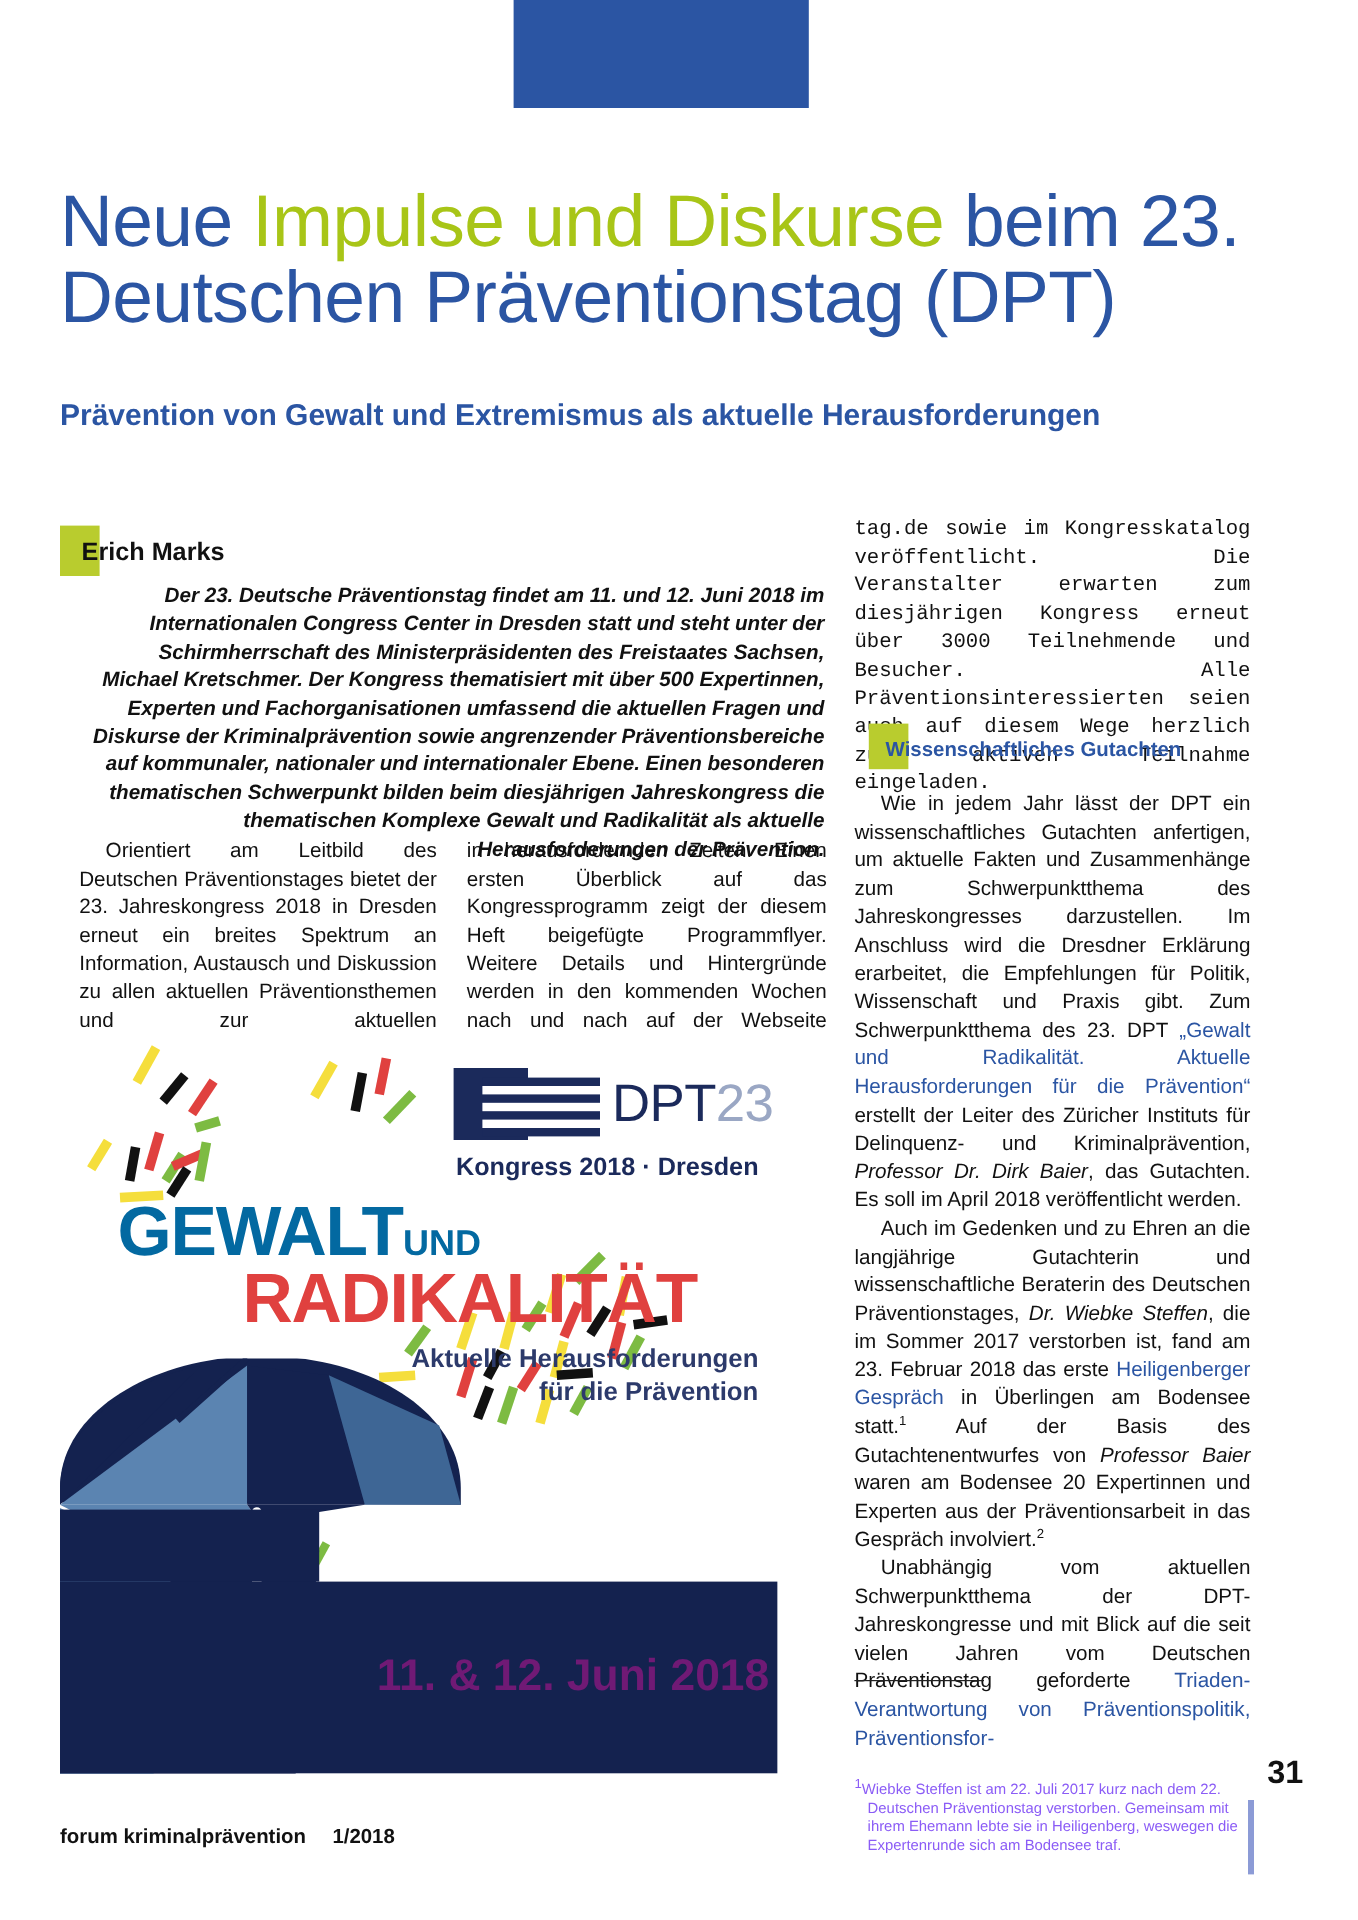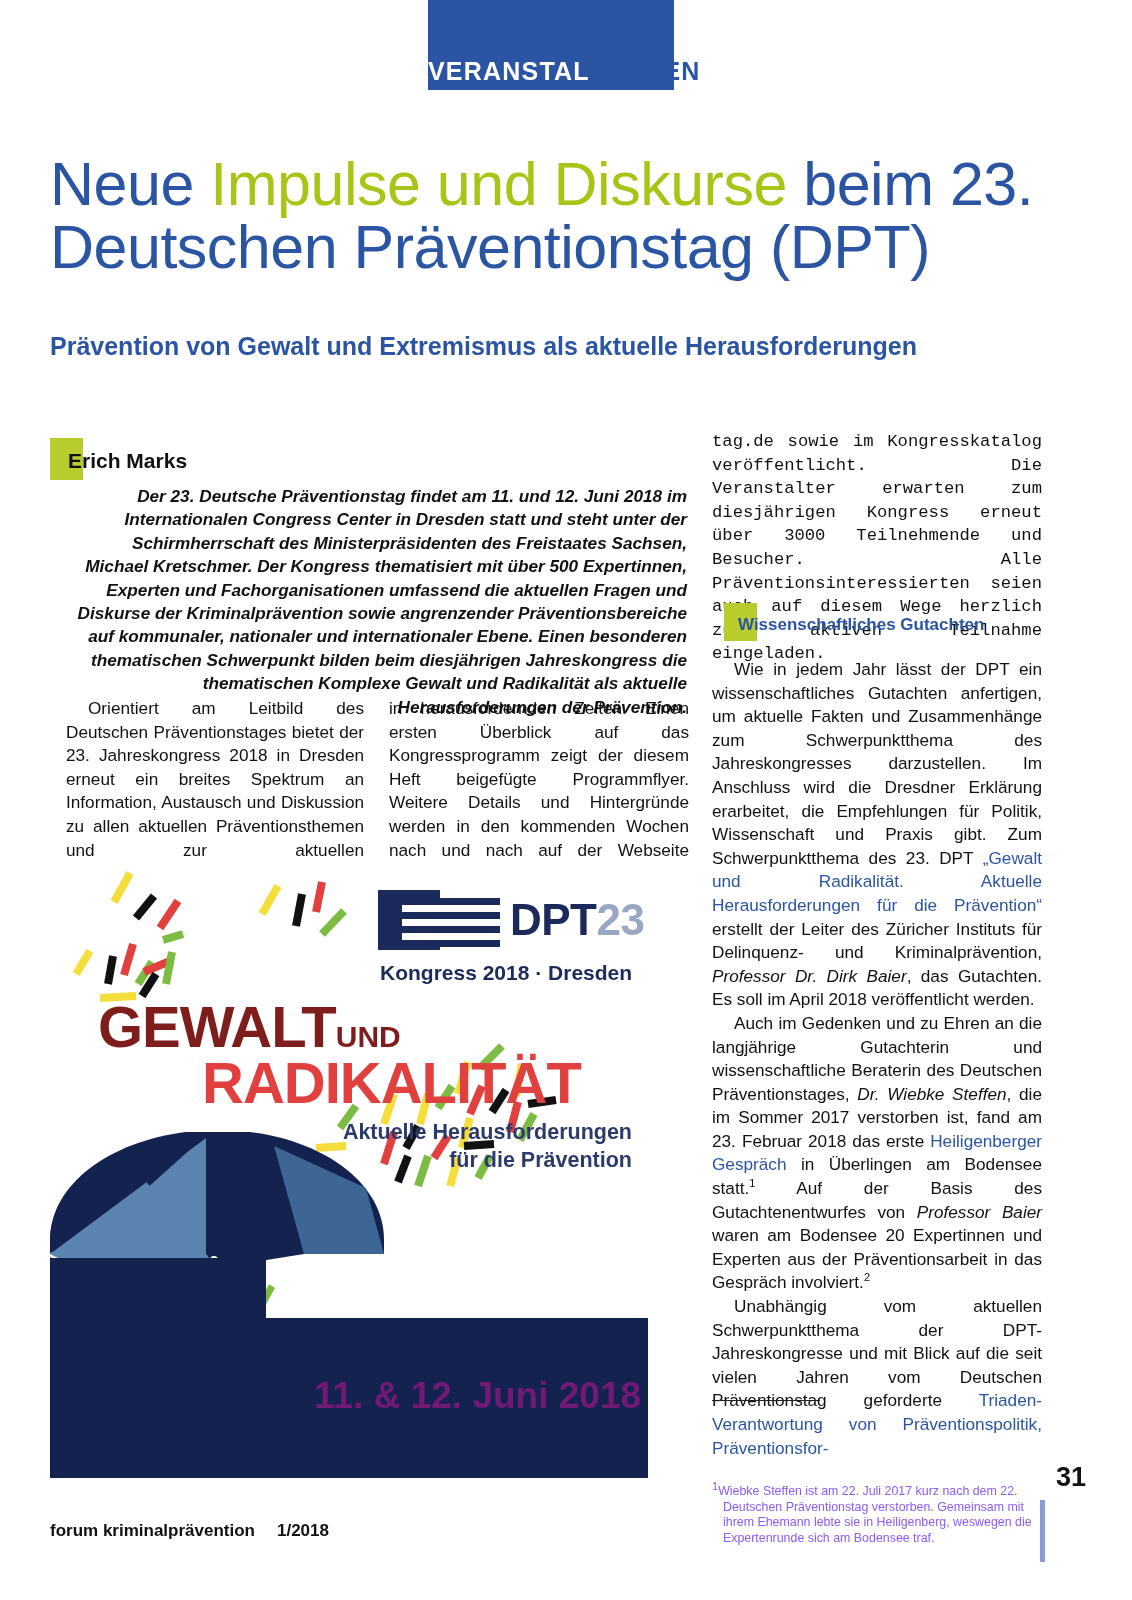--- a/index.html
+++ b/index.html
@@ -137,35 +137,35 @@
   }
   .poster-inner{position:absolute;inset:0;}
 
   
   .logo-wrap{position:absolute;left:328px;top:32px;width:250px;height:66px;}
   .logo-sq{position:absolute;left:0;top:2px;width:62px;height:60px;background:#1B2A5B;}
   .logo-bar{position:absolute;height:7px;background:#1B2A5B;}
   .logo-wsl{position:absolute;height:7px;background:#ffffff;}
   .logo-text{
     position:absolute;left:132px;top:4px;
-    font-size:44px;font-weight:bold;line-height:56px;letter-spacing:-0.5px;
+    font-size:44px;font-weight:normal;line-height:56px;letter-spacing:-0.5px;
   }
   .logo-text .dpt{color:#1B2A5B;}
   .logo-text .n23{color:#9AA7C4;}
   .logo-sub{
     position:absolute;left:330px;top:104px;width:260px;
     font-size:21px;font-weight:bold;color:#1B2A5B;
     text-align:left;line-height:26px;
     white-space:nowrap;
   }
 
   
   .p-gewalt{
     position:absolute;left:48px;top:140px;
-    font-size:58px;font-weight:bold;color:#7f1d1d;
+    font-size:58px;font-weight:bold;color:#0369a1;
     line-height:62px;letter-spacing:-1px;white-space:nowrap;
   }
   .p-gewalt .small{font-size:30px;letter-spacing:0;}
   .p-radi{
     position:absolute;left:152px;top:196px;
     font-size:58px;font-weight:bold;color:#E0413F;
     line-height:62px;letter-spacing:-1px;white-space:nowrap;
   }
   .p-sub{
     position:absolute;left:210px;top:262px;width:372px;
@@ -190,21 +190,20 @@
 
   
   .umbrella{position:absolute;left:-14px;top:276px;width:430px;height:350px;}
 </style>
 </head>
 <body>
 
 <div class="page">
 
   <div class="kicker-box"></div>
-  <div class="kicker-text"><span class="seg-in">VERANSTAL</span><span class="seg-out">TUNGEN</span></div>
 
   <h1 class="headline"><span>Neue </span><span class="hl-green">Impulse und Diskurse</span><span> beim 23. Deutschen Präventionstag (DPT)</span></h1>
 
   <div class="subhead">Prävention von Gewalt und Extremismus als aktuelle Herausforderungen</div>
 
   <div class="green-tab" id="author-tab"></div>
   <div class="author-name">Erich Marks</div>
 
   <div class="lead">Der 23. Deutsche Präventionstag findet am 11. und 12. Juni 2018 im Internationalen Congress Center in Dresden statt und steht unter der Schirmherrschaft des Ministerpräsidenten des Freistaates Sachsen, Michael Kretschmer. Der Kongress thematisiert mit über 500 Expertinnen, Experten und Fachorganisationen umfassend die aktuellen Fragen und Diskurse der Kriminalprävention sowie angrenzender Präventionsbereiche auf kommunaler, nationaler und internationaler Ebene. Einen besonderen thematischen Schwerpunkt bilden beim diesjährigen Jahreskongress die thematischen Komplexe Gewalt und Radikalität als aktuelle Herausforderungen der Prävention.</div>
 

